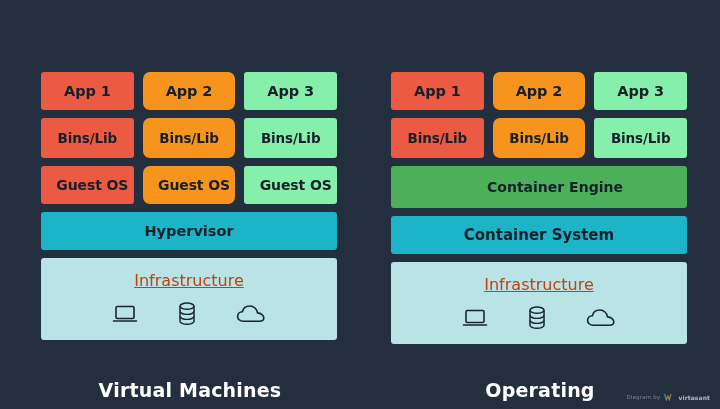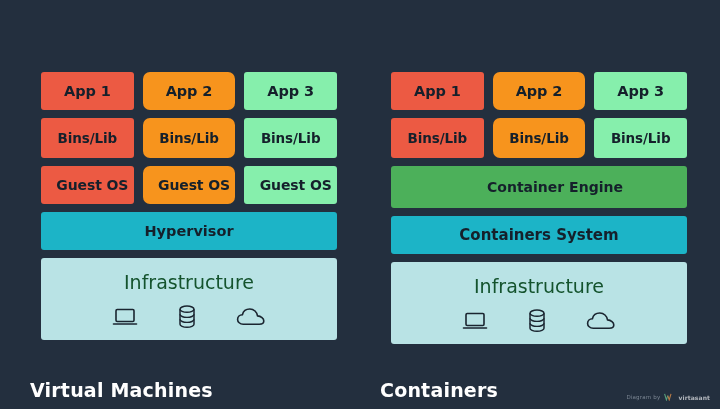--- a/index.html
+++ b/index.html
@@ -99,39 +99,40 @@
     height: 82px;
     background: #b9e3e5;
     border-radius: 3px;
     display: flex;
     flex-direction: column;
     align-items: center;
     box-sizing: border-box;
     padding-top: 13px;
   }
   .infra-label {
-    color: #14532d;
-    font-size: 19px;
+    color: #c2410c;
+    font-size: 16px;
     font-weight: 500;
+    text-decoration: underline;
   }
   .infra-icons {
     display: flex;
     gap: 38px;
     margin-top: 12px;
     align-items: center;
   }
   .infra-icons svg {
     display: block;
   }
 
   .caption {
     position: absolute;
     left: 0;
     width: 320px;
-    text-align: left;
+    text-align: center;
     color: #ffffff;
     font-size: 19px;
     font-weight: bold;
     letter-spacing: 0.2px;
   }
   .caption-vm { top: 334px; }
   .caption-ct { top: 334px; }
 
   .watermark {
     position: absolute;
@@ -224,21 +225,21 @@
       </div>
 
       <div class="row3">
         <div class="cell bins c-red">Bins/Lib</div>
         <div class="cell bins c-orange">Bins/Lib</div>
         <div class="cell bins c-lime">Bins/Lib</div>
       </div>
 
       <div class="bar bar-engine">Container Engine</div>
 
-      <div class="bar bar-os">Containers System</div>
+      <div class="bar bar-os">Container System</div>
 
       <div class="infra">
         <div class="infra-label">Infrastructure</div>
         <div class="infra-icons">
           <span>
             <svg width="26" height="20" viewBox="0 0 26 20">
               <rect x="4" y="2.5" width="18" height="12" rx="1.2" fill="none" stroke="#1a2530" stroke-width="1.6"></rect>
               <line x1="1.5" y1="17" x2="24.5" y2="17" stroke="#1a2530" stroke-width="1.6" stroke-linecap="round"></line>
             </svg>
           </span>
@@ -254,21 +255,21 @@
             <svg width="30" height="20" viewBox="0 0 30 20">
               <path d="M7.2 17.2 C3.9 17.2 1.6 15 1.6 12.4 C1.6 9.9 3.7 7.8 6.4 7.7
                        C7.2 4.3 10.2 2 13.8 2 C17.8 2 21.1 5 21.5 8.9
                        C25.1 9.1 27.8 11.6 27.8 13.9 C27.8 15.9 25.9 17.2 23.3 17.2 Z" fill="none" stroke="#1a2530" stroke-width="1.6" stroke-linejoin="round"></path>
             </svg>
           </span>
         </div>
       </div>
 
     </div>
-    <div class="caption caption-ct">Containers</div>
+    <div class="caption caption-ct">Operating</div>
   </div>
 
   <div class="watermark">
     <span class="watermark-text">Diagram by</span>
     <span>
       <svg class="wm-logo" width="10" height="8" viewBox="0 0 10 8">
         <path d="M0.6 0.8 L2.4 6.8 L3.8 2.6" fill="none" stroke="#6fcf97" stroke-width="1.1"></path>
         <path d="M3.8 2.6 L5.2 6.8 L7.0 0.8" fill="none" stroke="#f2994a" stroke-width="1.1"></path>
       </svg>
     </span>

